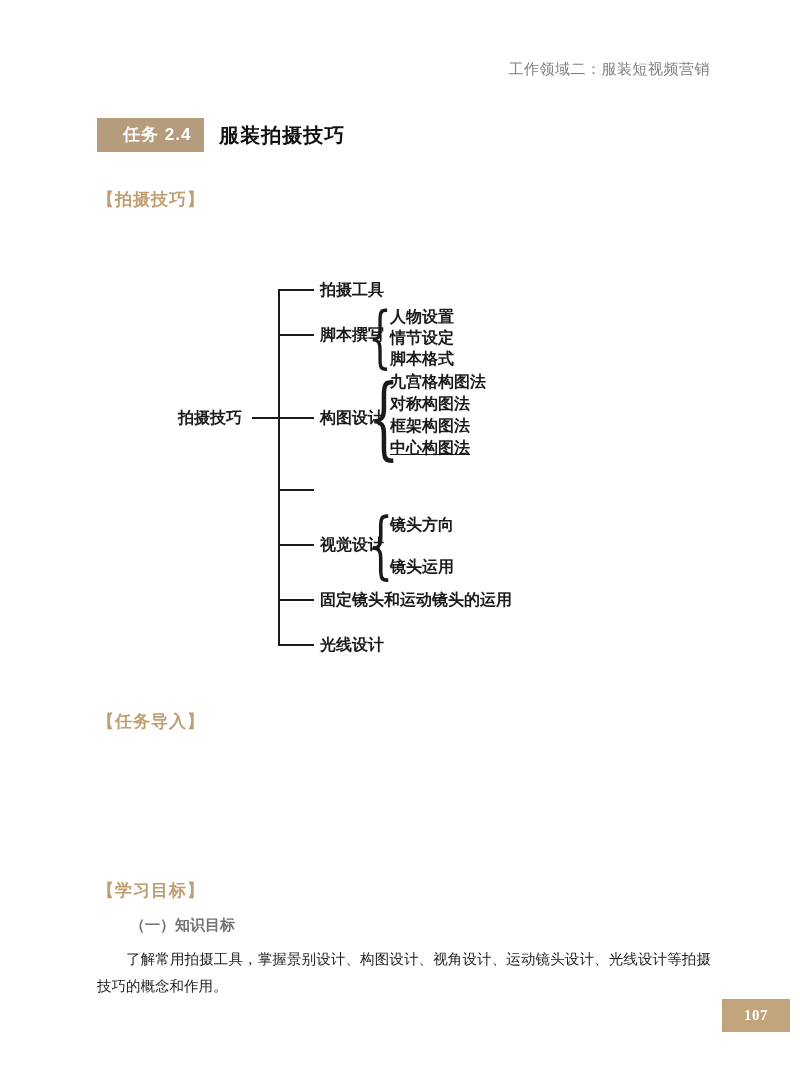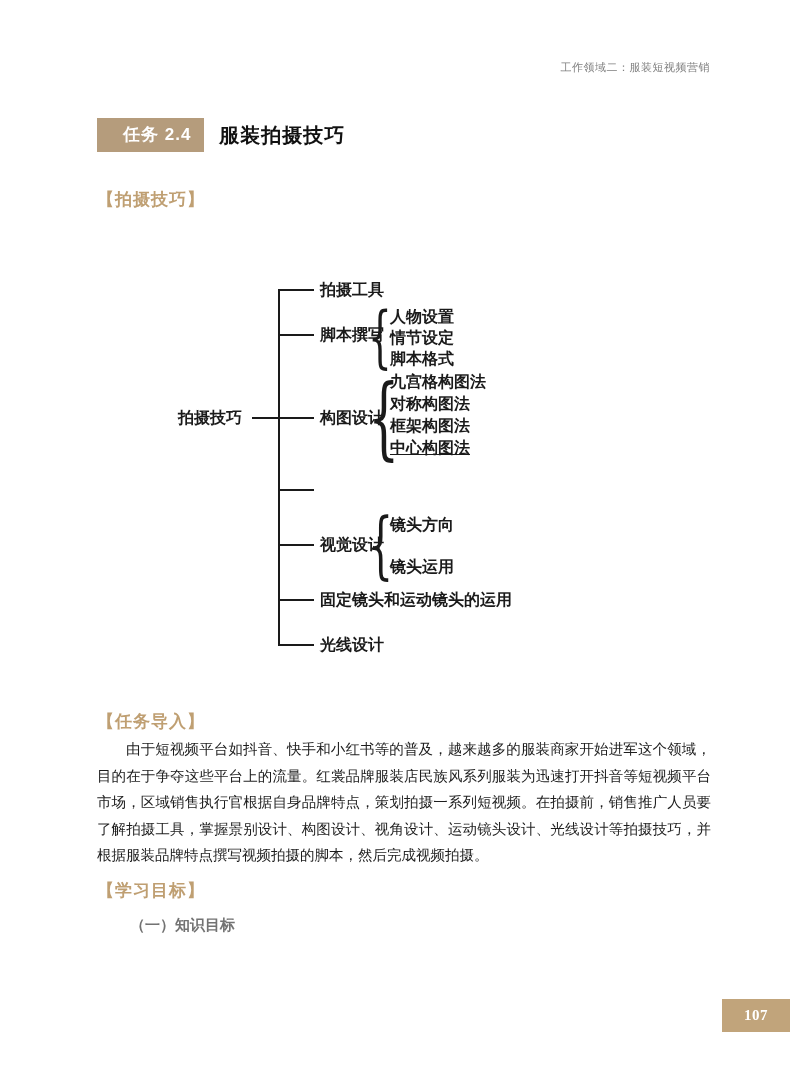--- a/index.html
+++ b/index.html
@@ -12,21 +12,21 @@
     font-family: "Liberation Serif", "DejaVu Serif", serif;
     color: #1d1d1d;
   }
 
   
   .running-header {
     position: absolute;
     top: 60px;
     right: 90px;
     font-family: Liberation Mono, monospace;
-    font-size: 11px;
+    font-size: 15px;
     letter-spacing: 0.5px;
     color: var(--header_text, #7f7f7f);
   }
 
   
   .title-row {
     position: absolute;
     left: 97px;
     top: 118px;
     display: flex;
@@ -174,22 +174,22 @@
 
     <div class="mm-line mm-hline" style="left:108px; top:324px; width:36px;"></div>
     <div class="mm-label" style="left:150px; top:314px;">固定镜头和运动镜头的运用</div>
 
     <div class="mm-line mm-hline" style="left:108px; top:369px; width:36px;"></div>
     <div class="mm-label" style="left:150px; top:359px;">光线设计</div>
   </div>
 
   <div class="sec-heading" style="top:710px">【任务导入】</div>
 
-  <div class="para" style="top:736px">由于短视频平台如抖音、快手和小红书等的普及，越来越多的服装商家开始进军这个领域，目的在于争夺这些平台上的流量。红裳品牌服装店民族风系列服装为迅速打开抖音等短视频平台市场，区域销售执行官根据自身品牌特点，策划拍摄一系列短视频。在拍摄前，销售推广人员要了解拍摄工具，掌握景别设计、构图设计、视角设计、运动镜头设计、光线设计等拍摄技巧，并根据服装品牌特点撰写视频拍摄的脚本，然后完成视频拍摄。</div>
 
   <div class="sec-heading" style="top:879px">【学习目标】</div>
 
   <div class="sub-heading">（一）知识目标</div>
 
+  <div class="para" style="top:946px">了解常用拍摄工具，掌握景别设计、构图设计、视角设计、运动镜头设计、光线设计等拍摄技巧的概念和作用。</div>
 
   <div class="page-num">107</div>
 
 </div>
 
 </body></html>

